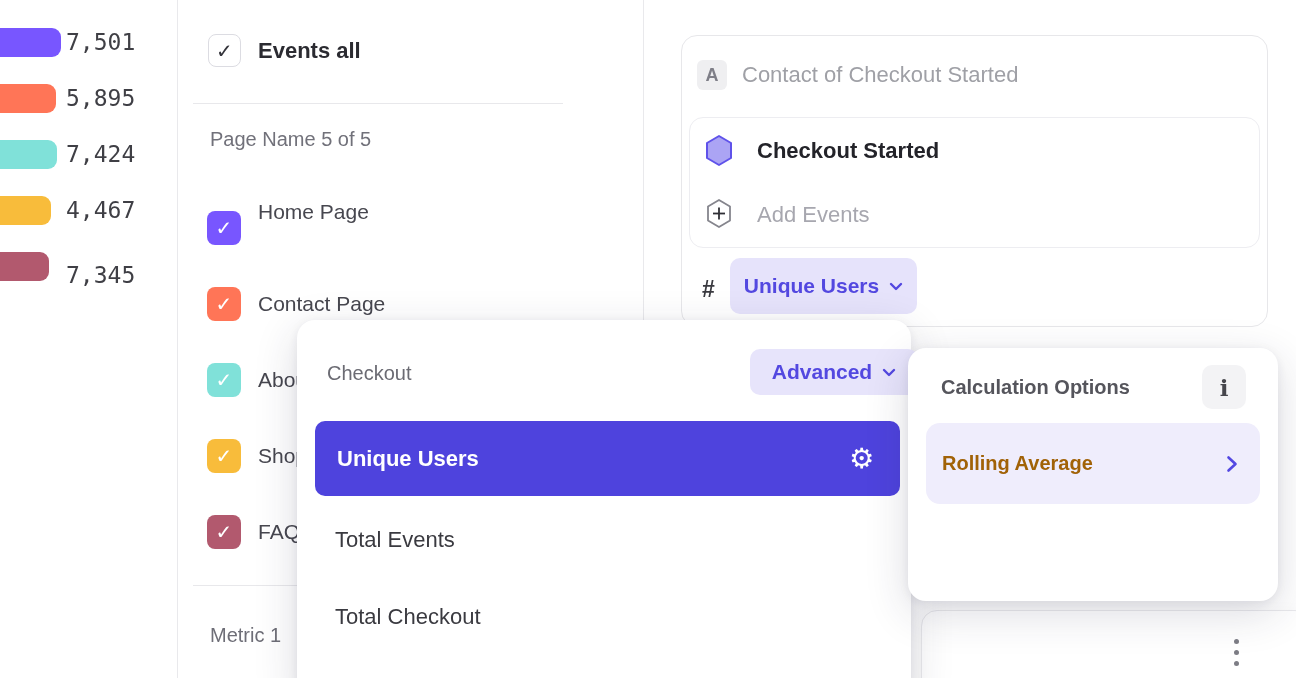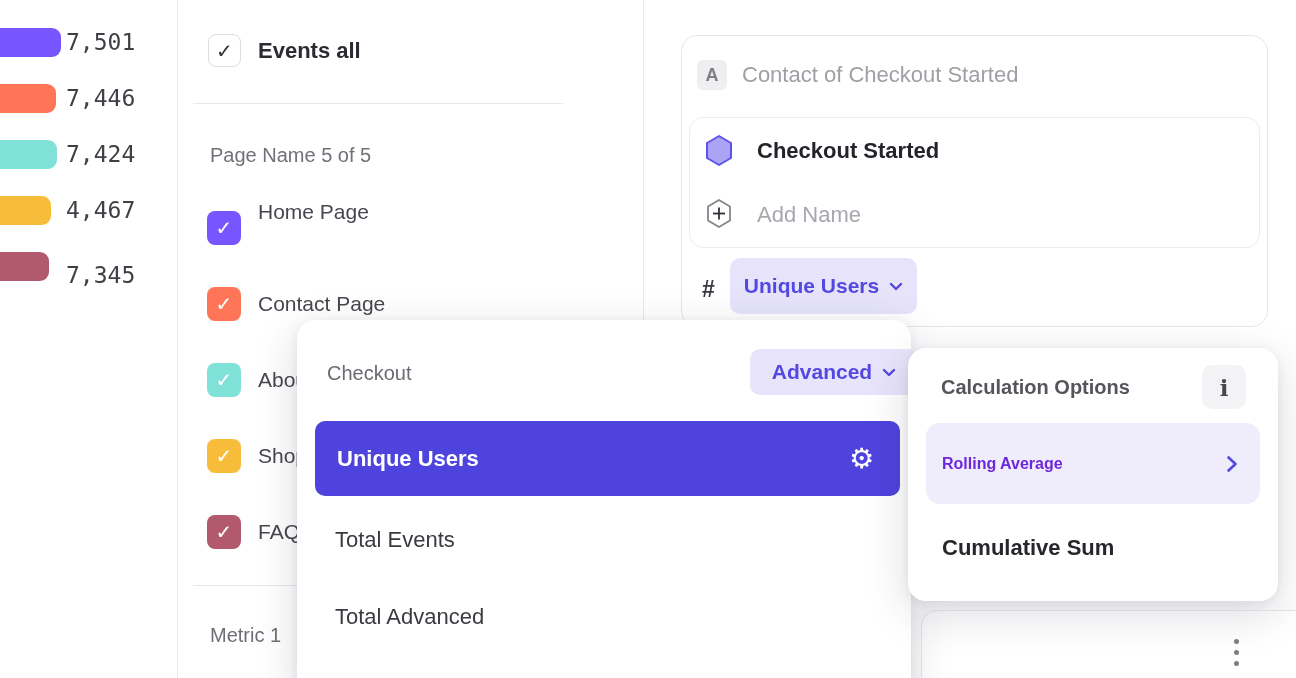--- a/index.html
+++ b/index.html
@@ -71,21 +71,21 @@
   .calc-title { position:absolute; font-size:20px; font-weight:600; color:#55555c; white-space:nowrap; }
   .info-btn {
     position:absolute; width:44px; height:44px; border-radius:10px; background:#f3f3f5;
     display:flex; align-items:center; justify-content:center;
     font-family:"DejaVu Serif", serif; font-weight:700; font-size:23px; color:#46464c; cursor:pointer;
   }
   .hl-row {
     position:absolute; background:#efedfc; border-radius:14px;
     display:flex; align-items:center; cursor:pointer;
   }
-  .hl-row .lbl { margin-left:16px; font-size:16px; font-weight:600; color:#6d28d9; }
+  .hl-row .lbl { margin-left:16px; font-size:20px; font-weight:600; color:#a16207; }
   .hl-row .sub-chev { position:absolute; right:22px; top:50%; transform:translateY(-50%); }
   .calc-item { position:absolute; font-size:22px; font-weight:600; color:#26262c; white-space:nowrap; cursor:pointer; }
 
   
   .bottom-card {
     position:absolute; background:#fff; border:1px solid #e9e9ec; border-radius:16px;
     box-shadow:0 6px 20px rgba(0,0,0,0.05);
   }
   .kebab { position:absolute; display:flex; flex-direction:column; gap:6px; cursor:pointer; }
   .kebab span { width:5px; height:5px; border-radius:50%; background:#7d7d85; }
@@ -93,38 +93,38 @@
 </head>
 <body>
 
 <div class="vdiv" style="left:177px"></div>
 <div class="vdiv" style="left:643px"></div>
 
 <div>
   <div class="bar" style="top: 28px; background: rgb(120, 86, 255); width: 73px;"></div>
   <div class="bar-val" style="top:28px">7,501</div>
   <div class="bar" style="top: 84px; background: rgb(255, 117, 87); width: 68px;"></div>
-  <div class="bar-val" style="top:84px">7,446</div>
+  <div class="bar-val" style="top:84px">5,895</div>
   <div class="bar" style="top: 140px; background: rgb(128, 225, 217); width: 69px;"></div>
   <div class="bar-val" style="top:140px">7,424</div>
   <div class="bar" style="top: 196px; background: rgb(248, 188, 59); width: 63px;"></div>
   <div class="bar-val" style="top:196px">4,467</div>
   <div class="bar" style="top: 252px; background: rgb(178, 89, 110); width: 61px;"></div>
   <div class="bar-val" style="top:261px">7,345</div>
 </div>
 
 <div>
   <div class="cbx plain" style="left:208px; top:34px">
     <span>✓</span>
   </div>
   <div class="abs" style="left:258px; top:36px; height:30px; line-height:30px; font-size:22px; font-weight:700; color:#2b2b31">Events all</div>
 
   <div class="hdiv" style="left:193px; top:103px; width:370px"></div>
 
-  <div class="muted-label" style="left:210px; top:144px">Page Name 5 of 5</div>
+  <div class="muted-label" style="left:210px; top:128px">Page Name 5 of 5</div>
 
   <div class="cbx" style="left: 207px; top: 211px; background: rgb(120, 86, 255);">
     <span>✓</span>
   </div>
   <div class="flabel" style="top:195px">Home Page</div>
 
   <div class="cbx" style="left: 207px; top: 287px; background: rgb(255, 117, 87);">
     <span>✓</span>
   </div>
   <div class="flabel" style="top:287px">Contact Page</div>
@@ -158,21 +158,21 @@
 <svg class="abs" style="left:704px; top:134px" width="30" height="33" viewBox="0 0 30 33">
   <polygon points="15,2 27,9 27,24 15,31 3,24 3,9" fill="#aba4f4" stroke="#5f52ea" stroke-width="2" stroke-linejoin="round"></polygon>
 </svg>
 <div class="event-name" style="left:757px; top:138px">Checkout Started</div>
 
 <svg class="abs" style="left:705px; top:198px" width="28" height="31" viewBox="0 0 28 31">
   <polygon points="14,2 25,8.5 25,22.5 14,29 3,22.5 3,8.5" fill="none" stroke="#85858d" stroke-width="1.8" stroke-linejoin="round"></polygon>
   <line x1="14" y1="9.5" x2="14" y2="21.5" stroke="#2f2f35" stroke-width="1.8"></line>
   <line x1="8" y1="15.5" x2="20" y2="15.5" stroke="#2f2f35" stroke-width="1.8"></line>
 </svg>
-<div class="add-event-label" style="left:757px; top:202px">Add Name</div>
+<div class="add-event-label" style="left:757px; top:202px">Add Events</div>
 
 <div class="hash" style="left:702px; top:276px">#</div>
 <div class="pill" style="left:730px; top:258px; width:187px; height:56px">
   <span>Unique Users</span>
   <svg class="chev" width="14" height="9" viewBox="0 0 14 9">
     <path d="M2 2 L7 7 L12 2" fill="none" stroke="#5348e0" stroke-width="2.4" stroke-linecap="round" stroke-linejoin="round"></path>
   </svg>
 </div>
 
 <div class="popup" style="left:297px; top:320px; width:614px; height:380px; z-index:30">
@@ -184,35 +184,34 @@
       <path d="M2 2 L7 7 L12 2" fill="none" stroke="#5348e0" stroke-width="2.4" stroke-linecap="round" stroke-linejoin="round"></path>
     </svg>
   </div>
 
   <div class="selected-row" style="left:18px; top:101px; width:585px; height:75px">
     <span class="lbl">Unique Users</span>
     <span class="gear">⚙</span>
   </div>
 
   <div class="menu-item" style="left:38px; top:207px">Total Events</div>
-  <div class="menu-item" style="left:38px; top:284px">Total Advanced</div>
+  <div class="menu-item" style="left:38px; top:284px">Total Checkout</div>
 </div>
 
 <div class="popup" style="left:908px; top:348px; width:370px; height:253px; z-index:40">
   <div class="calc-title" style="left:33px; top:28px">Calculation Options</div>
   <div class="info-btn" style="left:294px; top:17px">i</div>
 
   <div class="hl-row" style="left:18px; top:75px; width:334px; height:81px">
     <span class="lbl">Rolling Average</span>
     <svg class="sub-chev" width="12" height="18" viewBox="0 0 12 18">
       <path d="M2.5 2.5 L9.5 9 L2.5 15.5" fill="none" stroke="#5348e2" stroke-width="2.6" stroke-linecap="round" stroke-linejoin="round"></path>
     </svg>
   </div>
 
-  <div class="calc-item" style="left:34px; top:187px">Cumulative Sum</div>
 </div>
 
 <div class="bottom-card" style="left:921px; top:610px; width:390px; height:100px; z-index:20">
   <div class="kebab" style="left:312px; top:28px">
     <span></span>
       <span></span>
       <span></span>
   </div>
 </div>
 

